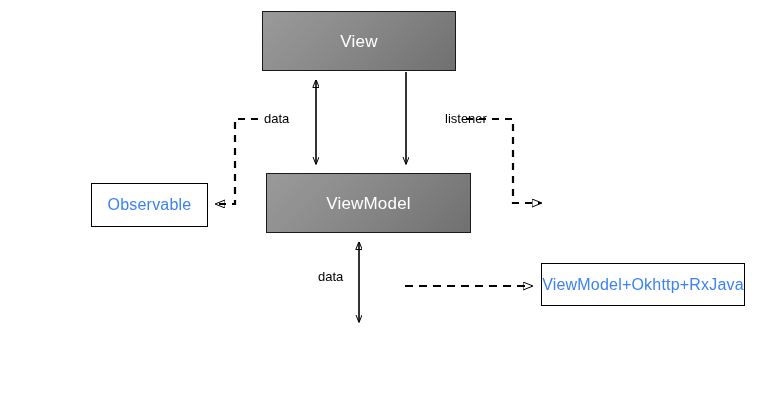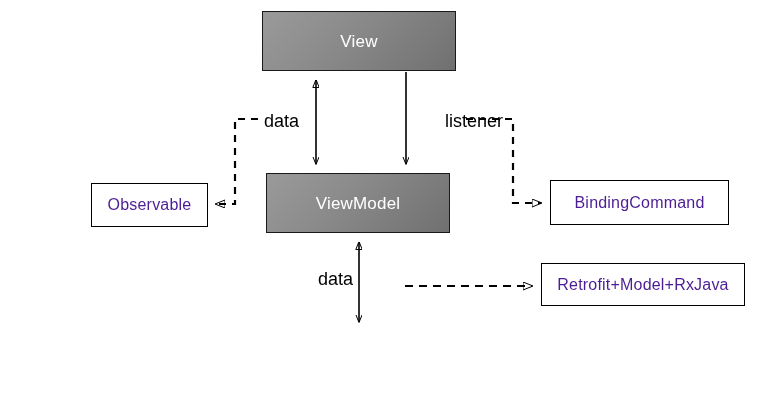--- a/index.html
+++ b/index.html
@@ -23,35 +23,35 @@
     justify-content: center;
     border: 1px solid #000000;
   }
   .node.filled {
     background: linear-gradient(135deg, #9a9a9a 0%, #8d8d8d 35%, #808080 65%, #707070 100%);
     color: #ffffff;
     border: 1px solid #1a1a1a;
   }
   .node.plain {
     background: #ffffff;
-    color: #4c1d95;
+    color: #3b82f6;
     border: 1px solid #000000;
   }
   .node-label {
     font-size: 16px;
     line-height: 1;
     letter-spacing: 0.2px;
     white-space: nowrap;
   }
   .node.filled .node-label {
     font-size: 17px;
   }
   .edge-label {
     position: absolute;
-    font-size: 18px;
+    font-size: 13px;
     color: #000000;
     white-space: nowrap;
     line-height: 1;
   }
   svg.links {
     position: absolute;
     left: 0;
     top: 0;
     width: 757px;
     height: 402px;
@@ -93,35 +93,32 @@
 
     <path class="dashed-edge" d="M 466 119 L 513 119 L 513 203 L 541 203" marker-end="url(#arrow-dashed)"></path>
 
     <path class="dashed-edge-thin" d="M 405 286 L 532 286" marker-end="url(#arrow-dashed)"></path>
   </svg>
 
   <div class="node filled" style="left:262px; top:11px; width:194px; height:60px;">
     <span class="node-label">View</span>
   </div>
 
-  <div class="node filled" style="left:266px; top:173px; width:184px; height:60px;">
+  <div class="node filled" style="left:266px; top:173px; width:205px; height:60px;">
     <span class="node-label">ViewModel</span>
   </div>
 
 
   <div class="node plain" style="left:91px; top:183px; width:117px; height:44px;">
     <span class="node-label">Observable</span>
   </div>
 
-  <div class="node plain" style="left:550px; top:180px; width:179px; height:45px;">
-    <span class="node-label">BindingCommand</span>
-  </div>
 
   <div class="node plain" style="left:541px; top:263px; width:204px; height:43px;">
-    <span class="node-label">Retrofit+Model+RxJava</span>
+    <span class="node-label">ViewModel+Okhttp+RxJava</span>
   </div>
 
   <span class="edge-label" style="left:264px; top:112px;">data</span>
 
   <span class="edge-label" style="left:416px; top:112px;margin-left:29px;">listener</span>
 
   <span class="edge-label" style="left:318px; top:270px;">data</span>
 
 </div>
 

